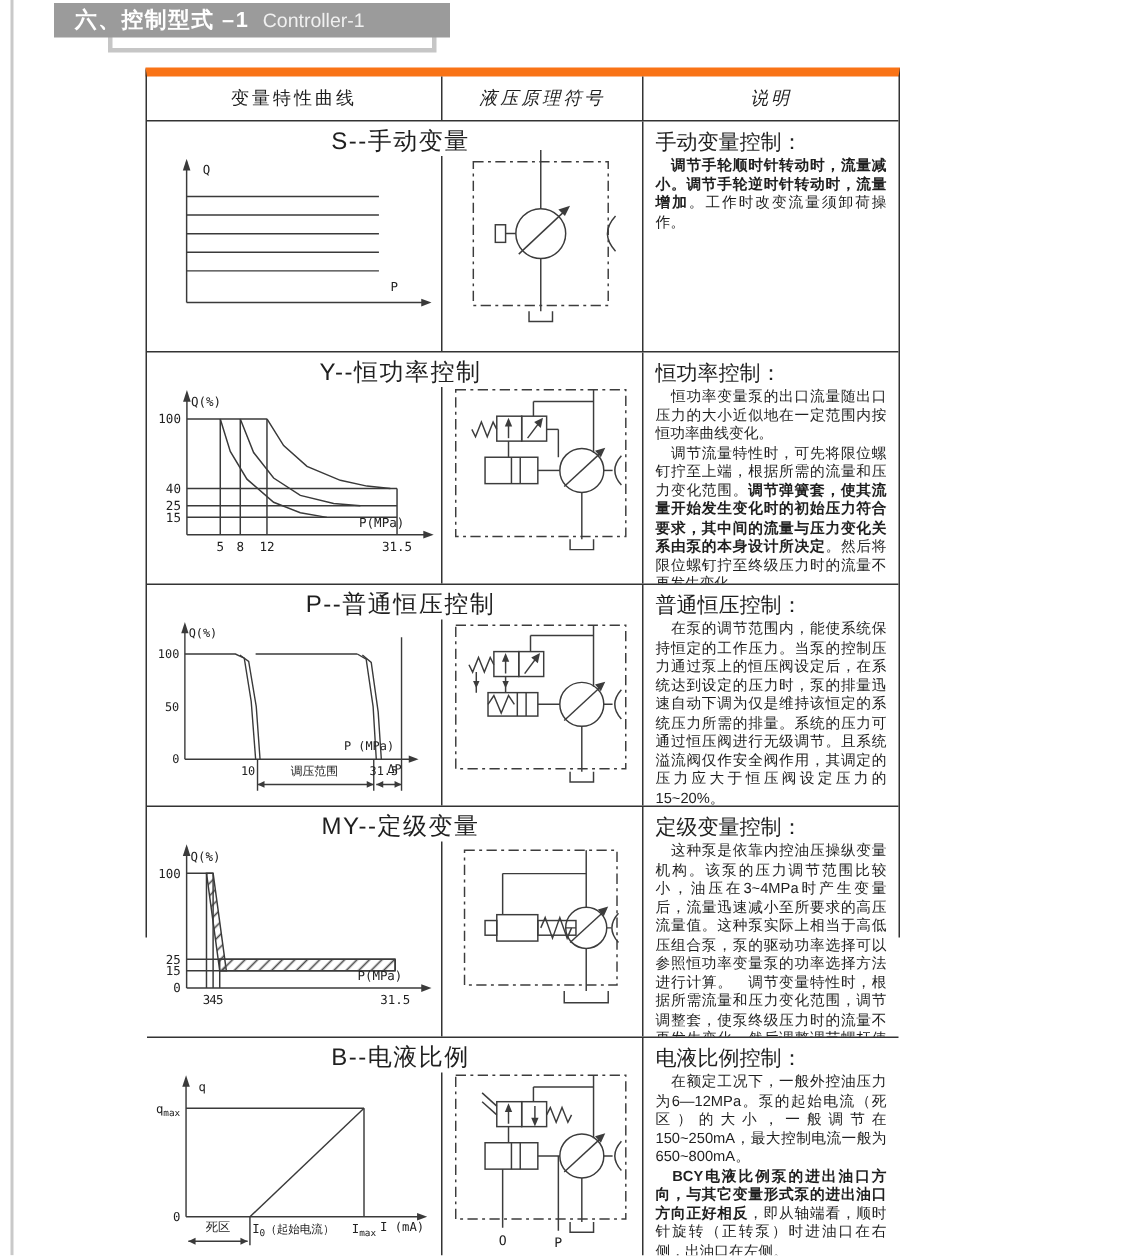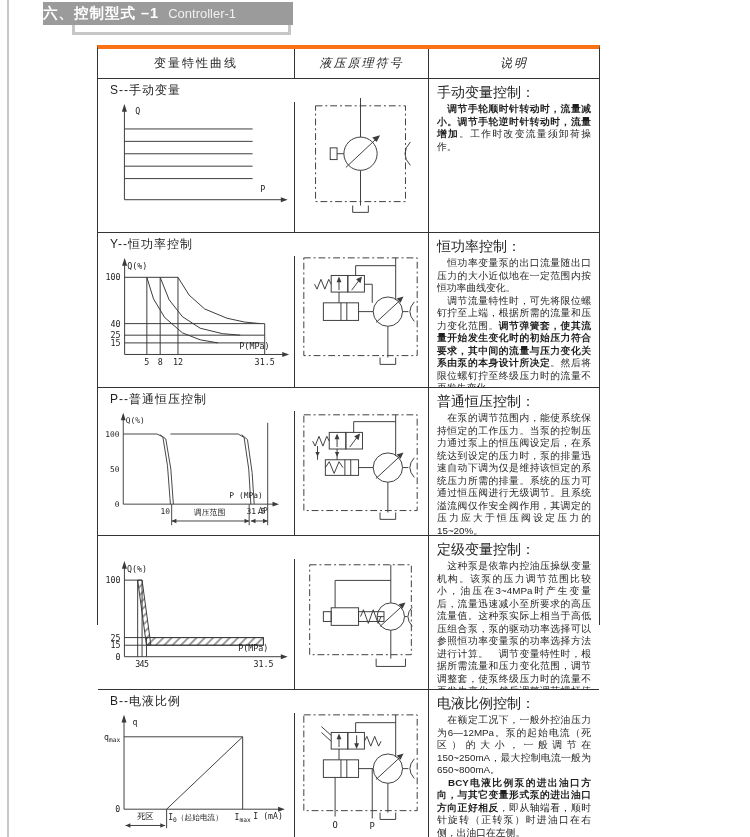--- a/index.html
+++ b/index.html
@@ -1,31 +1,31 @@
 <!DOCTYPE html>
 <html><head>
 <meta charset="utf-8">
 <style>
   html,body{margin:0;padding:0;background:#fff;}
   .page{position:relative;width:750px;height:837px;background:#ffffff;overflow:hidden;
         font-family:"Liberation Sans",sans-serif;color:#1f1f1f;}
   .page-edge{position:absolute;left:7px;top:0;width:2px;height:837px;background:#c9c9c9;}
   .banner-outline{position:absolute;left:72px;top:9px;width:213px;height:20px;border:3px solid #c6c6c6;background:transparent;}
-  .banner{position:absolute;left:43px;top:2px;width:250px;height:23px;background:#9b9b9b;color:#fff;
-          display:flex;align-items:center;gap:9px;}
+  .banner{position:absolute;left:36px;top:2px;width:250px;height:23px;background:#9b9b9b;color:#fff;
+          display:flex;align-items:center;padding-left:14px;gap:9px;}
   .banner .cn{font-weight:bold;font-size:14.5px;letter-spacing:1px;}
   .banner .en{font-size:13px;color:#f0f0f0;}
   .table{position:absolute;left:97px;top:45px;width:503px;height:580px;
-         border-top:4px solid #f97316;border-left:1px solid #333;border-right:1px solid #333;box-sizing:border-box;}
+         border-top:6px solid #f97316;border-left:1px solid #333;border-right:1px solid #333;box-sizing:border-box;}
   .thead{display:grid;grid-template-columns:196px 134px 171px;height:30px;border-bottom:1px solid #333;box-sizing:border-box;}
   .thead .hc{display:flex;align-items:center;justify-content:center;font-size:12px;letter-spacing:2px;box-sizing:border-box;}
   .thead .hc + .hc{border-left:1px solid #333;font-style:italic;}
   .row{position:relative;box-sizing:border-box;border-bottom:1px solid #333;}
   .r0{height:154px}.r1{height:155px}.r2{height:148px}.r3{height:154px}.r4{height:151px;border-bottom:none;}
-  .row-title{position:absolute;left:12px;top:3px;width:330px;font-size:12px;letter-spacing:1px;}
+  .row-title{position:absolute;left:4px;top:3px;width:330px;text-align:center;font-size:16px;letter-spacing:1px;}
   .divider{position:absolute;left:196px;top:23px;bottom:0;width:1px;background:#333;}
   .chart-cell{position:absolute;left:1px;top:21px;bottom:1px;width:194px;}
   .chart-cell svg{display:block;}
   .diagram-cell{position:absolute;left:198px;top:19px;bottom:1px;width:130px;display:flex;justify-content:center;}
   .text-cell{position:absolute;left:330px;top:0;bottom:0;width:171px;border-left:1px solid #333;box-sizing:border-box;
              padding:5px 8px 0 8px;overflow:hidden;}
   .text-cell .heading{font-size:14px;margin:0 0 1px 0;}
   .text-cell p{margin:0;font-size:9.8px;line-height:1.28;text-align:justify;}
   .text-cell b{font-weight:700;}
   .ln{fill:none;stroke:#3a3a3a;stroke-width:1;}
@@ -232,20 +232,21 @@
       </div>
       <div class="text-cell">
         <div class="heading">普通恒压控制：</div>
         <div>
             <p><span>　在泵的调节范围内，能使系统保持恒定的工作压力。当泵的控制压力通过泵上的恒压阀设定后，在系统达到设定的压力时，泵的排量迅速自动下调为仅是维持该恒定的系统压力所需的排量。系统的压力可通过恒压阀进行无级调节。且系统溢流阀仅作安全阀作用，其调定的压力应大于恒压阀设定压力的15~20%。</span></p>
           </div>
       </div>
     </div>
 
     <div class="row r3">
+      <div class="row-title">MY--定级变量</div>
       <div class="divider"></div>
       <div class="chart-cell">
           <svg viewBox="0 0 194 134" preserveAspectRatio="xMinYMin meet" width="100%" height="100%">
             <defs>
               <pattern id="hp-my" width="6" height="6" patternUnits="userSpaceOnUse" patternTransform="rotate(45)">
                 <line x1="3" y1="0" x2="3" y2="6" stroke="#4a4a4a" stroke-width="1.1"></line>
               </pattern>
             </defs>
             <line x1="26" y1="102" x2="26" y2="6" class="ln"></line>
             <polygon points="23.4,12 28.6,12 26,4" fill="#3a3a3a"></polygon>

